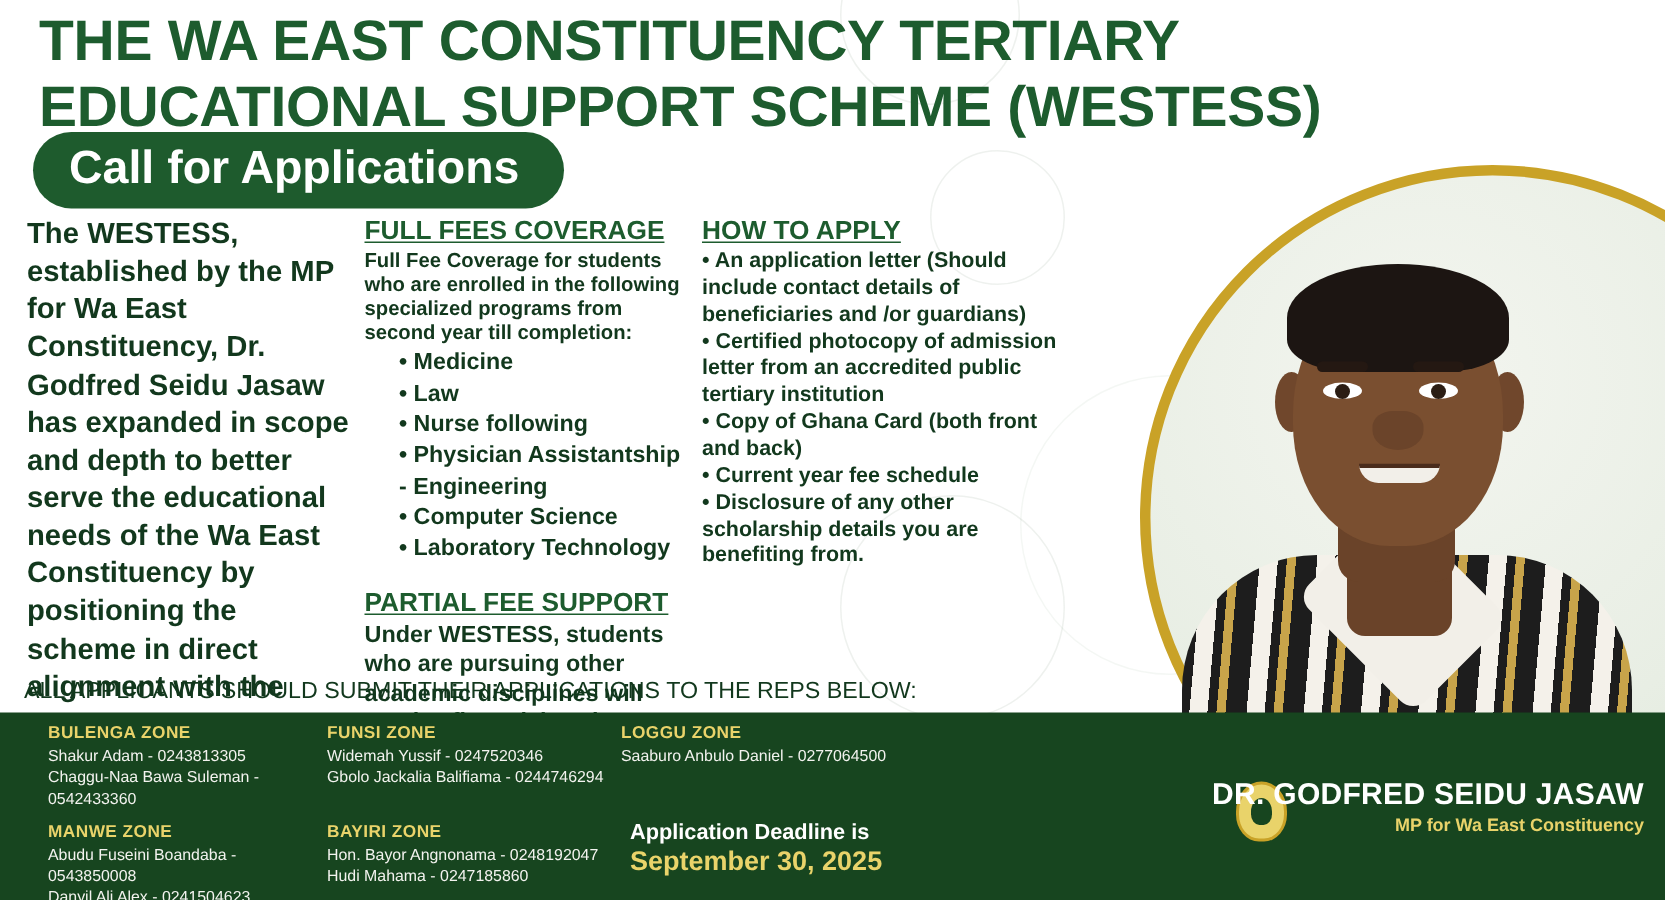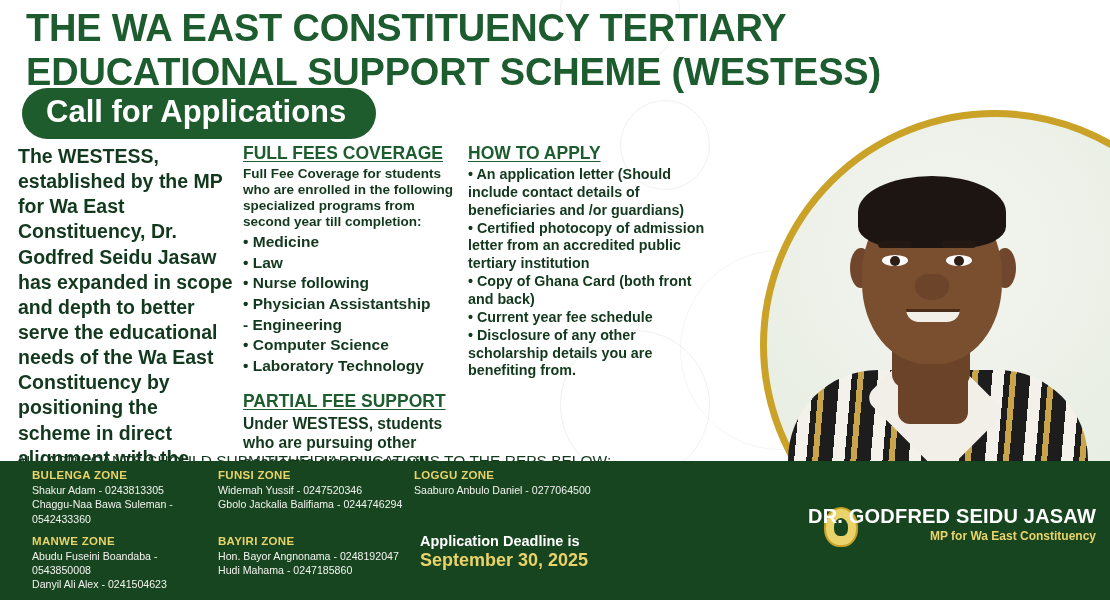--- a/index.html
+++ b/index.html
@@ -65,21 +65,21 @@
   .sec-title {
     font-size: 17.5px; font-weight: bold; color: #1d5c2e;
     text-decoration: underline; text-underline-offset: 2px;
     margin-bottom: 2px;
   }
   .sec-title.second { margin-top: 14px; }
   .mid-body {
     font-size: 13.5px; font-weight: bold; line-height: 1.19; color: #12381d;
   }
   .mid-list {
-    list-style: none; margin-top: 2px;
+    list-style: none; margin-top: 2px; margin-left: 23px;
   }
   .mid-list li {
     font-size: 15.5px; font-weight: bold; line-height: 1.33; color: #12381d;
   }
   .partial-body {
     font-size: 15.6px; font-weight: bold; line-height: 1.26; color: #12381d;
     margin-top: 2px;
   }
   .right-item {
     font-size: 14.3px; font-weight: bold; line-height: 1.25; color: #12381d;
@@ -162,21 +162,21 @@
     background: #f2efe8; transform: rotate(45deg);
     border-radius: 12px;
   }
   .p-chest {
     position: absolute; left: 128px; bottom: 176px; width: 70px; height: 60px;
     background: #6a4329; border-radius: 12px;
   }
 
   
   .band {
-    position: absolute; left: 0; bottom: 0; width: 1110px; height: 139px;
+    position: absolute; left: 0; bottom: 0; width: 1110px; height: 125px;
     background: #17451f;
   }
   .band-title {
     position: absolute; left: 16px; bottom: 130px;
     font-size: 15.5px; font-weight: normal; color: #12381d;
   }
   .zones {
     position: absolute; left: 32px; top: 8px; width: 600px;
   }
   .zone-grid {

